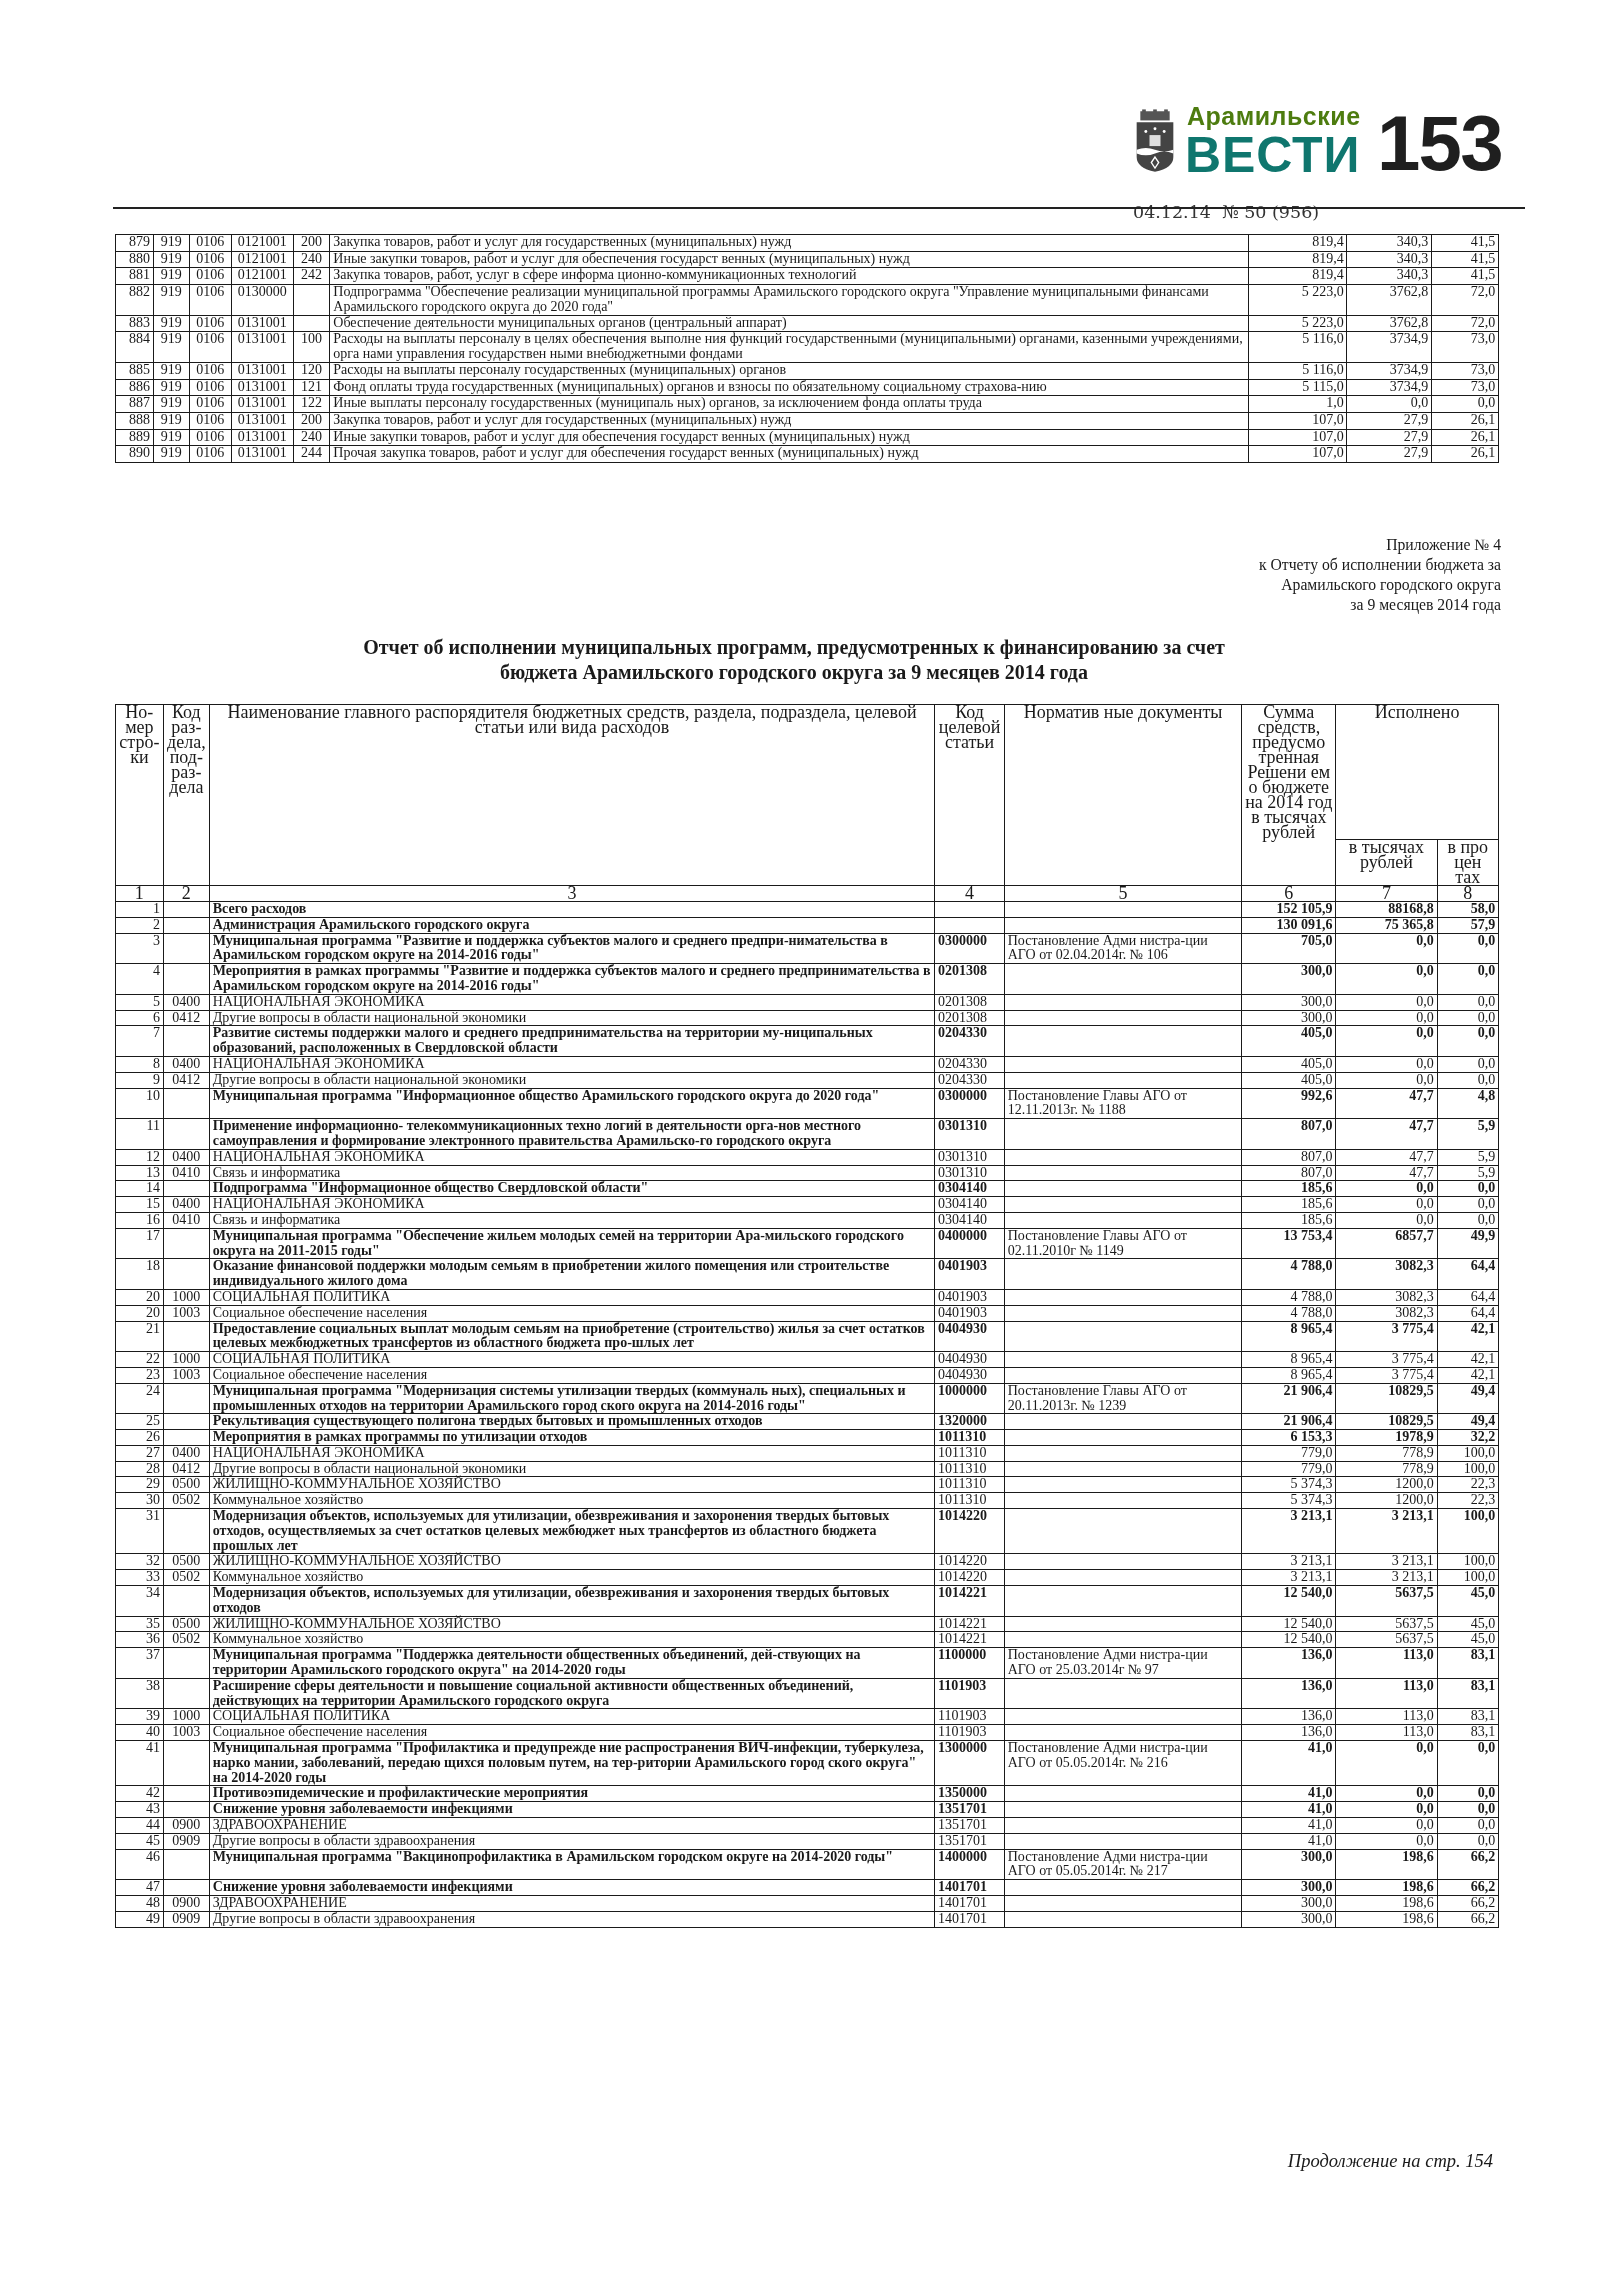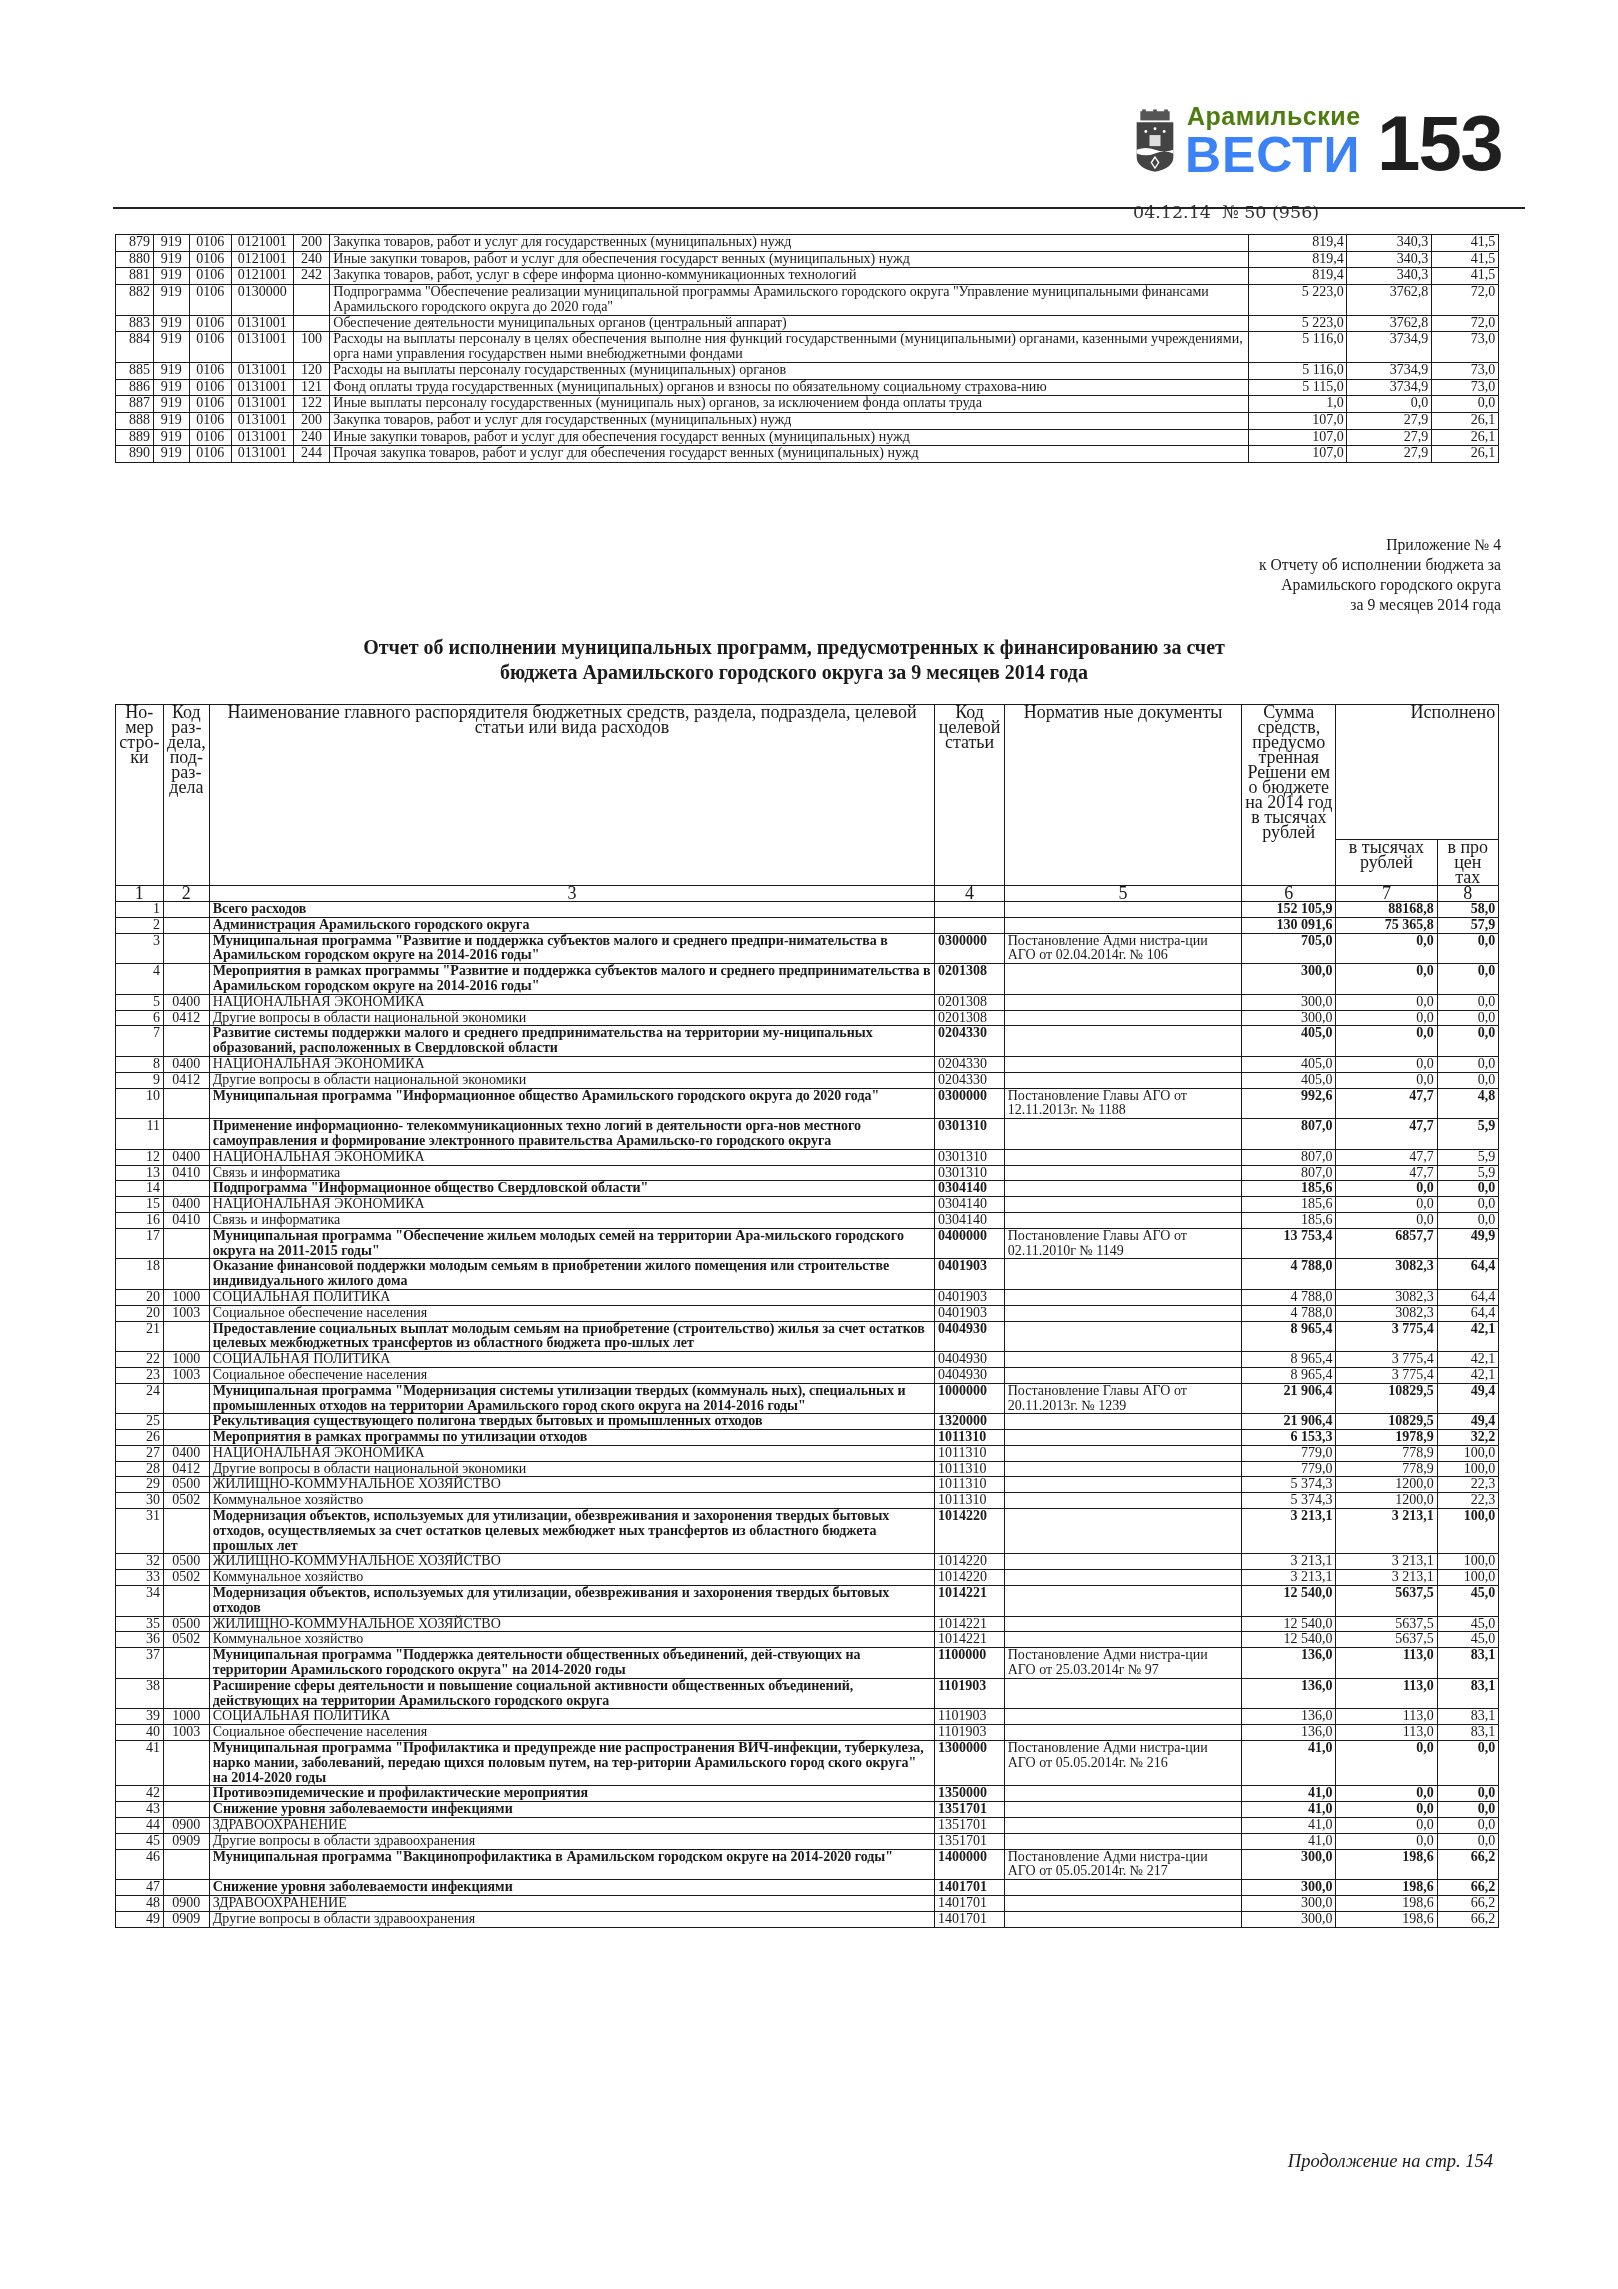--- a/index.html
+++ b/index.html
@@ -1,20 +1,20 @@
 <!DOCTYPE html>
 <html style="font-size:14.8px"><head>
 <meta charset="utf-8">
 <style>
   html, body { margin: 0; padding: 0; background: #ffffff; }
   body { width: 1619px; height: 2290px; position: relative; font-family: "Liberation Serif", serif; color: #1a1a1a; overflow: hidden; }
   .masthead { position: absolute; left: 1133px; top: 102px; width: 388px; height: 102px; }
   .crest { position: absolute; left: 0; top: 7.4px; width: 44px; height: 65px; }
   .brand-small { position: absolute; left: 54px; top: 0; font-family: "Liberation Sans", sans-serif; font-size: 25px; font-weight: bold; color: #4d7c0f; letter-spacing: 0.5px; }
-  .brand-big { position: absolute; left: 52px; top: 28px; font-family: "Liberation Sans", sans-serif; font-size: 50px; font-weight: bold; color: #3b82f6; letter-spacing: 0.9px; line-height: 50px; }
+  .brand-big { position: absolute; left: 52px; top: 28px; font-family: "Liberation Sans", sans-serif; font-size: 50px; font-weight: bold; color: #0f766e; letter-spacing: 0.9px; line-height: 50px; }
   .page-num { position: absolute; left: 244px; top: 0; font-family: "Liberation Sans", sans-serif; font-size: 78px; font-weight: bold; color: #1f1f1f; line-height: 83px; letter-spacing: -1.8px; }
   .issue { position: absolute; left: 1133px; top: 181px; font-family: "DejaVu Serif", serif; font-size: 17.5px; color: #333; margin-top: 21px; }
   .top-rule { position: absolute; left: 113px; top: 207px; width: 1412px; height: 1.8px; background: #222; }
 
   table { border-collapse: collapse; position: absolute; font-family: "Liberation Serif", serif; font-size: 14px; line-height: 14.8px; }
   td, th { border: 1.5px solid #1a1a1a; padding: 0 2.8px; vertical-align: top; font-weight: normal; }
   .prev-table { left: 115px; top: 234px; width: 1384px; }
   .prev-table td { height: 15.7px; }
   .num { text-align: right; }
   .ctr { text-align: center; }
@@ -229,21 +229,21 @@
       <col style="width:60px">
   </colgroup>
   <thead>
     <tr>
       <th rowspan="2" style="height:166px">Но-мер стро-ки</th>
       <th rowspan="2">Код раз-дела, под-раз-дела</th>
       <th rowspan="2">Наименование главного распорядителя бюджетных средств, раздела, подраздела, целевой статьи или вида расходов</th>
       <th rowspan="2">Код целевой статьи</th>
       <th rowspan="2">Норматив ные документы</th>
       <th rowspan="2">Сумма средств, предусмо тренная Решени ем о бюджете на 2014 год в тысячах рублей</th>
-      <th colspan="2" style="text-align:right;height:134px">Исполнено</th>
+      <th colspan="2" style="text-align:center;height:134px">Исполнено</th>
     </tr>
     <tr>
       <th>в тысячах рублей</th>
       <th>в про цен тах</th>
     </tr>
     <tr id="colnum-row">
         <th>1</th>
         <th>2</th>
         <th>3</th>
         <th>4</th>

